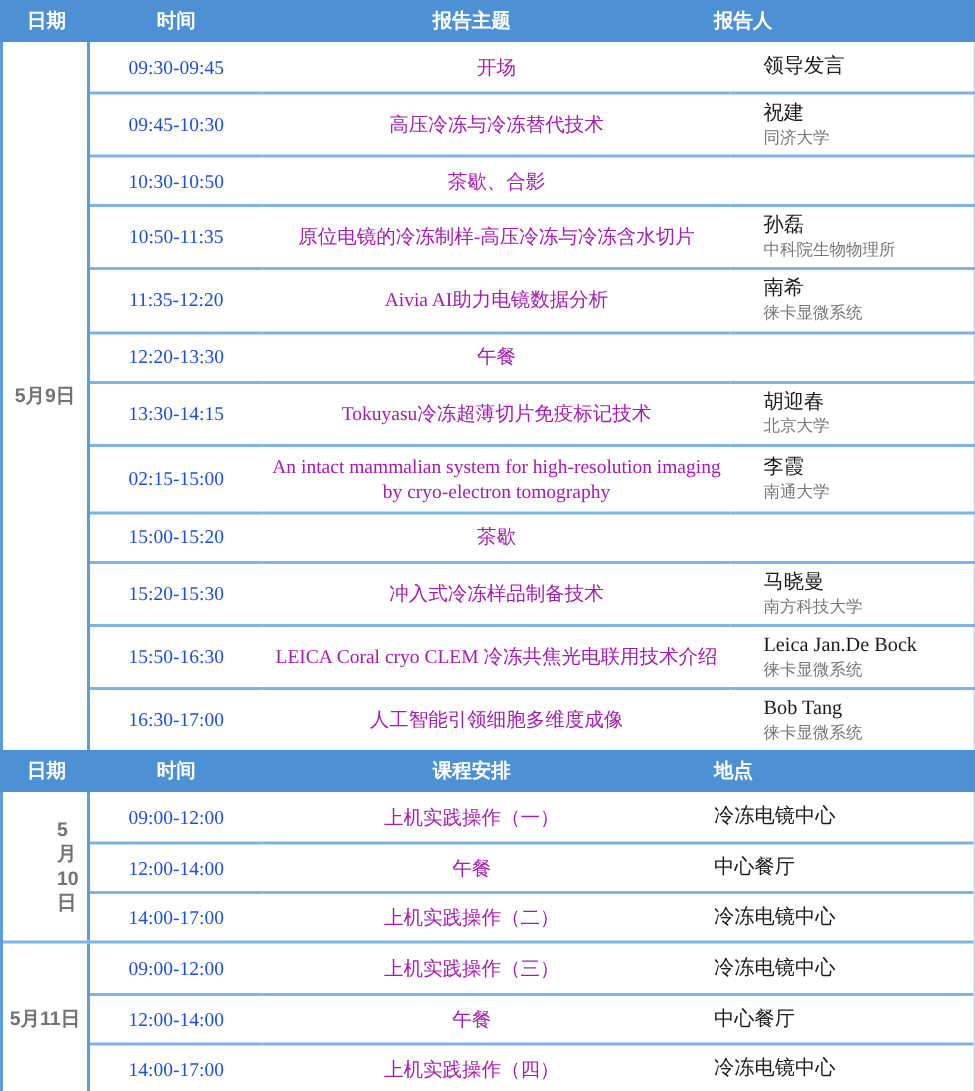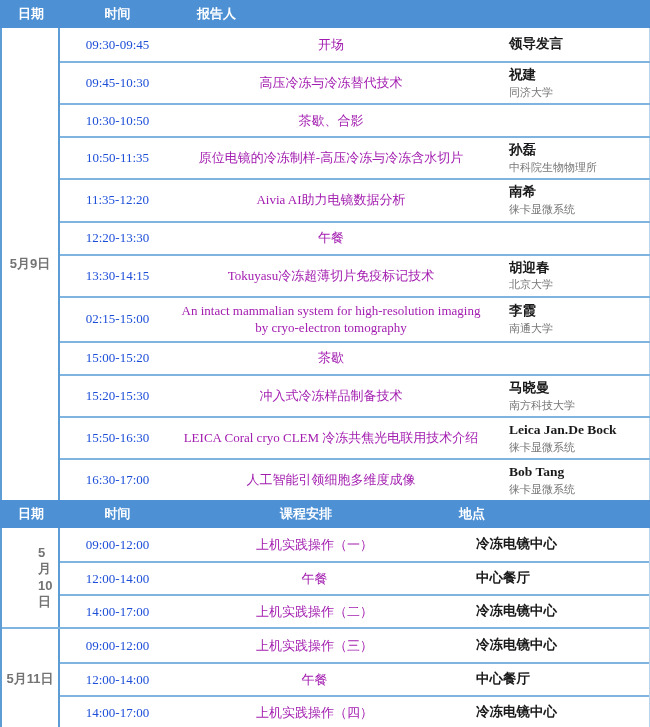--- a/index.html
+++ b/index.html
@@ -18,21 +18,21 @@
     display:grid;
     grid-template-columns:58px 115px 1fr 195px;
     background:var(--header-bg,#4d90d4);
     color:#ffffff;
     font-family:"Liberation Sans","DejaVu Sans",sans-serif;
     font-weight:bold;
     font-size:13px;
     height:28px;
     align-items:center;
     margin-left:-2px; margin-right:-1px;
-    padding-left:2px; padding-right:18px;
+    padding-left:2px; padding-right:1px;
   }
   .hdr .hc { text-align:center; }
   .hdr .hc4 { text-align:left; padding-left:22px; }
   .group {
     display:grid;
     grid-template-columns:58px 115px 1fr 195px;
     background:#ffffff;
   }
   .group.sep { border-top:2px solid var(--separator,#7fb3e0); }
   .datecell {
@@ -50,31 +50,32 @@
   }
   .bt { border-top:2px solid var(--separator,#7fb3e0); }
   .time { justify-content:center; font-size:13px; color:#1d4ed8; }
   .topic { justify-content:center; overflow:visible; }
   .topic span { white-space:nowrap; font-size:13px; color:#a21caf; }
   .topic span.wrap { white-space:normal; width:312px; text-align:center; line-height:1.35; }
   .third {
     flex-direction:column; align-items:flex-start; justify-content:center;
     padding-left:22px;
   }
-  .third .nm { font-size:13.5px; color:#1a1a1a; font-weight:700; line-height:1.25; }
+  .third .nm { font-size:13.5px; color:#1a1a1a; font-weight:400; line-height:1.25; }
   .third .aff { font-size:11px; color:#767676; line-height:1.3; margin-top:1px; }
 </style>
 </head>
 <body>
 
 <div class="tbl">
 
   <div class="hdr">
     <div class="hc">日期</div>
     <div class="hc">时间</div>
+    <div class="hc">报告主题</div>
     <div class="hc hc4">报告人</div>
   </div>
 
   <div id="t1-body">
       <div class="group">
         <div class="datecell" style="grid-row: 1 / span 12;">5月9日</div>
         <div class="cell time">09:30-09:45</div>
         <div class="cell topic">
           <span>开场</span>
         </div>

